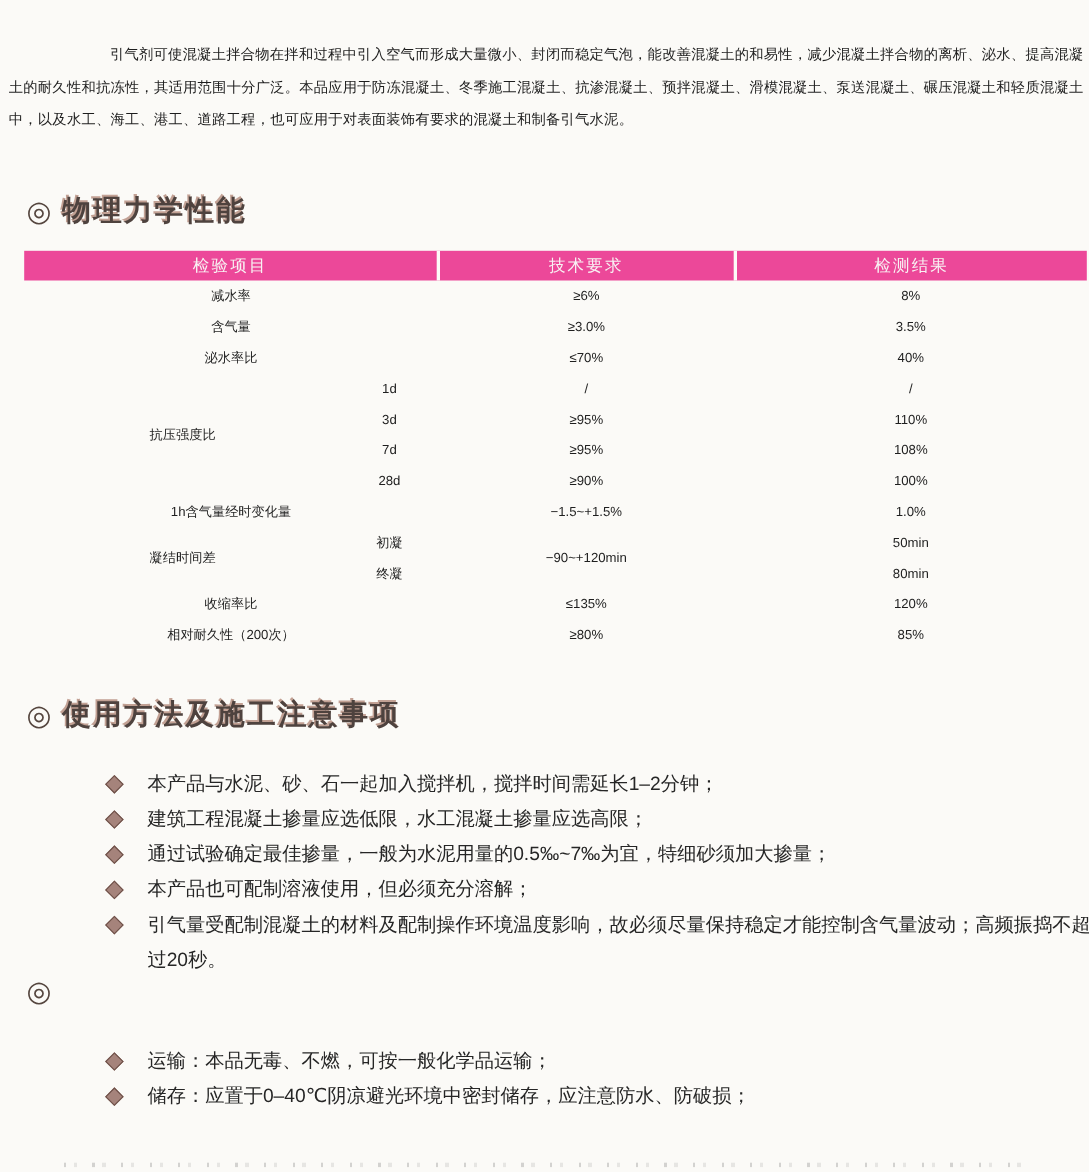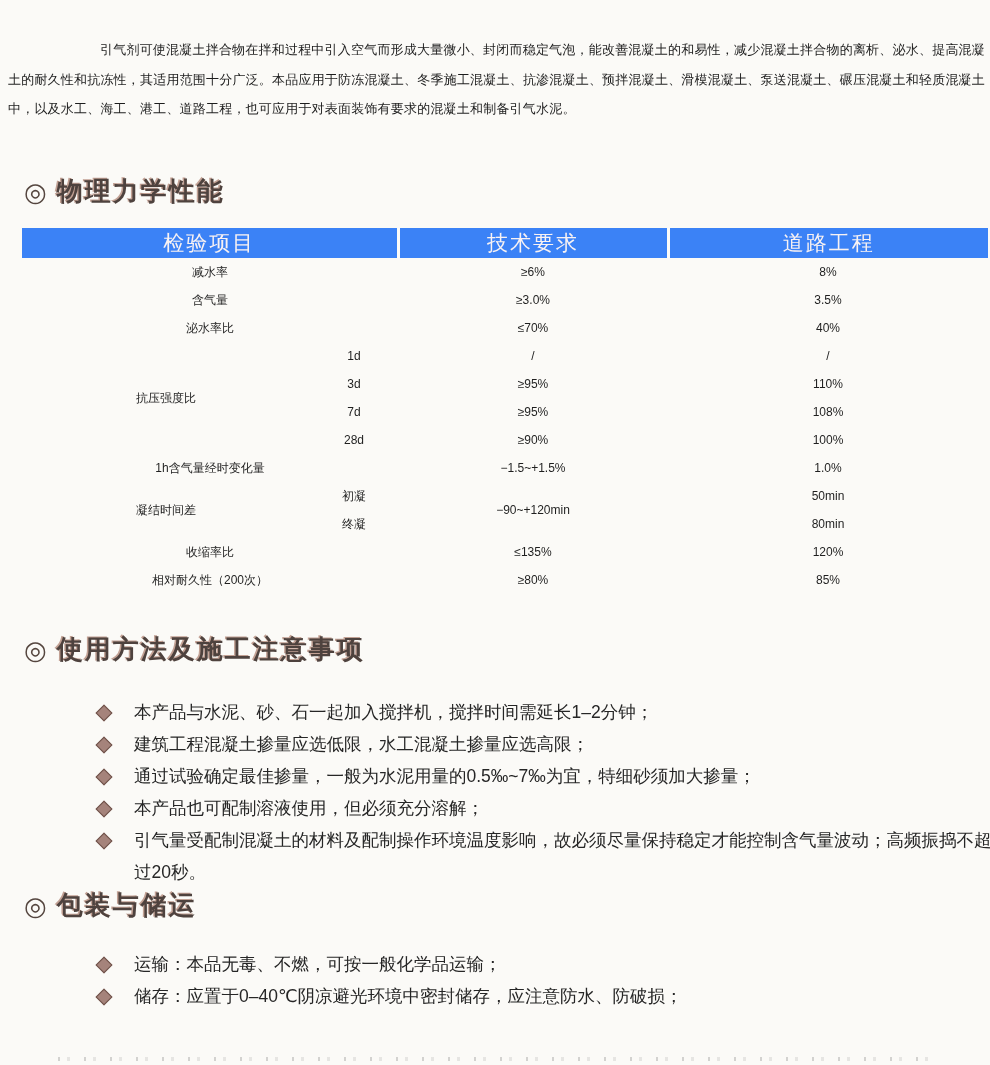--- a/index.html
+++ b/index.html
@@ -41,23 +41,23 @@
   #heading-packaging{top:888px;}
 
   
   .perf-table{
     position:absolute;top:228px;left:22px;
     width:966px;
     border-collapse:collapse;
     table-layout:fixed;
   }
   .perf-table th{
-    background:#3b82f6;
+    background:#ec4899;
     color:#f8f2f3;
-    font-size:21px;font-weight:normal;
+    font-size:15px;font-weight:normal;
     height:25px;
     letter-spacing:2px;
     border-left:3px solid #fcfbf8;
   }
   .perf-table th:first-child{border-left:none;}
   .perf-table td{
     height:28px;
     text-align:center;vertical-align:middle;
     font-size:12px;
     color:#1f1f1f;
@@ -109,21 +109,21 @@
   <colgroup>
     <col style="width:288px">
       <col style="width:88px">
       <col style="width:270px">
       <col style="width:320px">
   </colgroup>
   <thead>
     <tr>
       <th colspan="2">检验项目</th>
       <th>技术要求</th>
-      <th>道路工程</th>
+      <th>检测结果</th>
     </tr>
   </thead>
   <tbody>
       <tr>
         <td colspan="2">减水率</td>
         <td>≥6%</td>
         <td>8%</td>
       </tr>
       <tr>
         <td colspan="2">含气量</td>
@@ -207,21 +207,20 @@
       <span class="li-text">本产品也可配制溶液使用，但必须充分溶解；</span>
     </li>
     <li>
       <span class="diamond"></span>
       <span class="li-text">引气量受配制混凝土的材料及配制操作环境温度影响，故必须尽量保持稳定才能控制含气量波动；高频振捣不超过20秒。</span>
     </li>
   </ul>
 
 <h2 class="sec-heading" id="heading-packaging">
   <span class="ring">◎</span>
-  <span>包装与储运</span>
 </h2>
 
 <ul class="bullet-list" id="list-packaging">
     <li>
       <span class="diamond"></span>
       <span class="li-text">运输：本品无毒、不燃，可按一般化学品运输；</span>
     </li>
     <li>
       <span class="diamond"></span>
       <span class="li-text">储存：应置于0–40℃阴凉避光环境中密封储存，应注意防水、防破损；</span>

